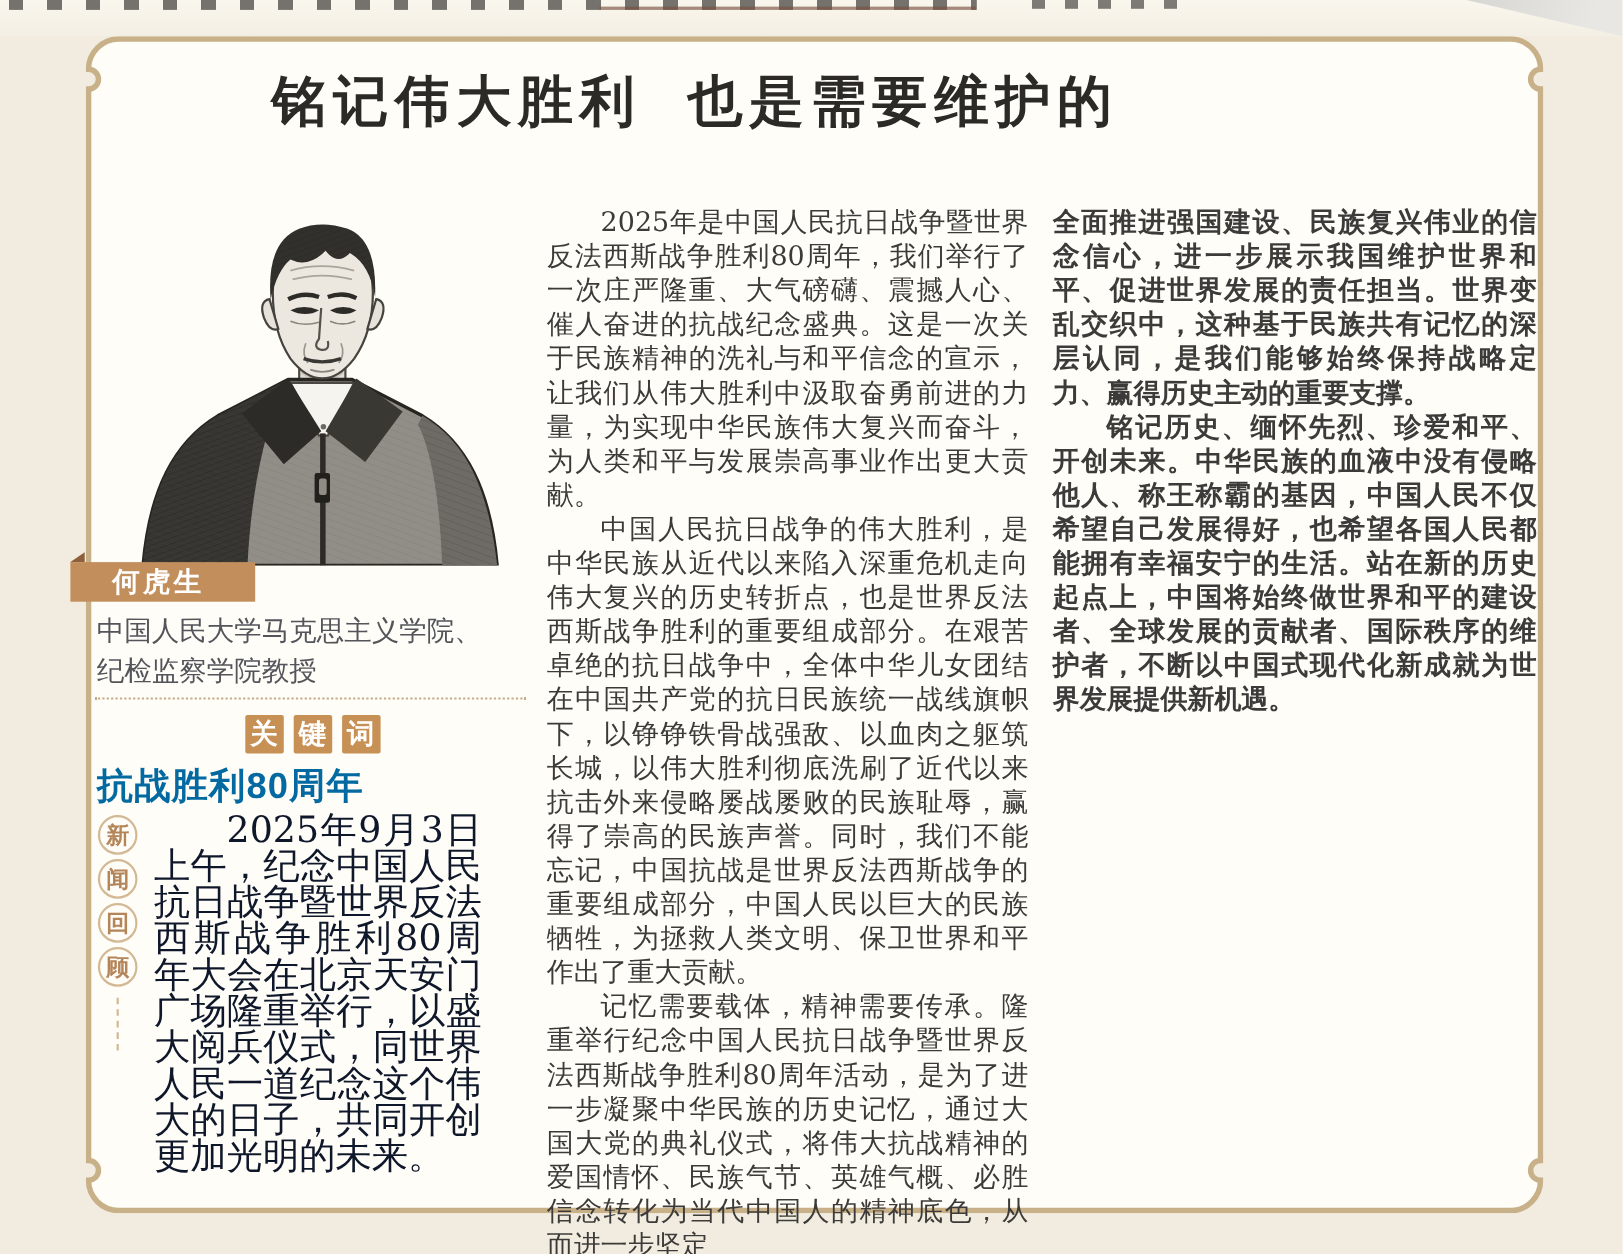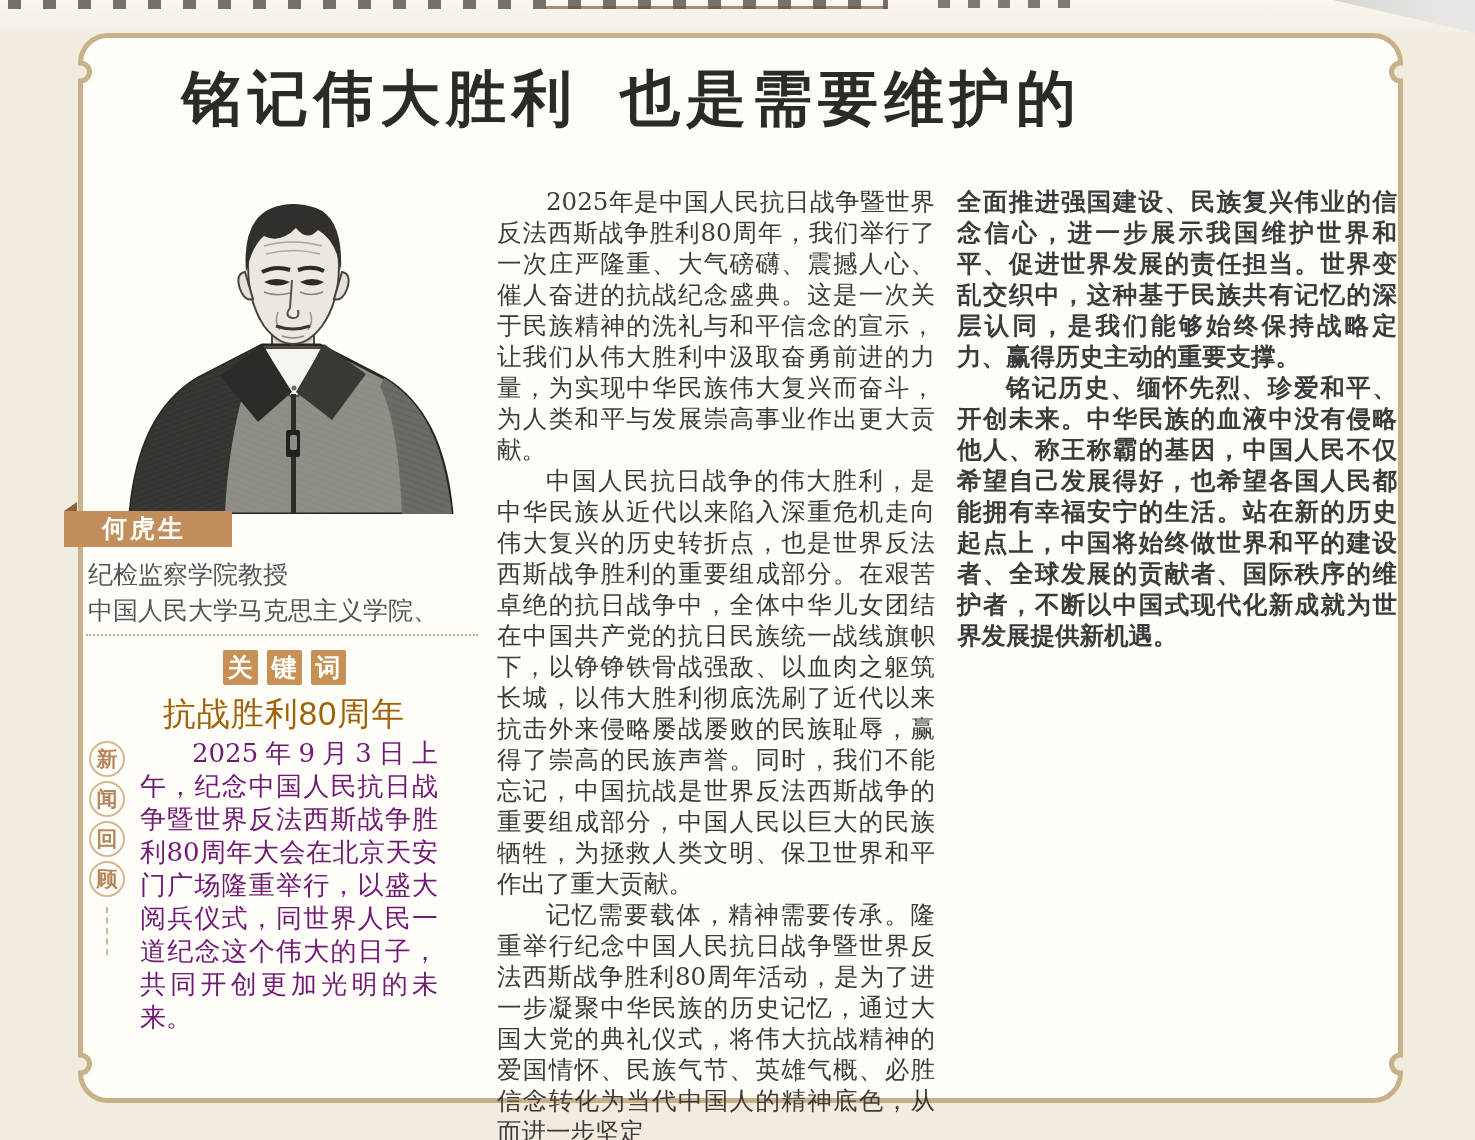--- a/index.html
+++ b/index.html
@@ -21,58 +21,58 @@
     background:linear-gradient(105deg,#d6d6d2 0%,#e8e7e3 80%);
     clip-path:polygon(0 0,100% 0,100% 100%); }
 
   
   .frame-svg { position:absolute; left:78px; top:33px; }
 
   
   .headline { position:absolute; left:78px; top:60px; width:1108px;
     display:flex; justify-content:center; gap:42px;
     font-family:"Liberation Serif","DejaVu Serif",serif; font-weight:700;
-    font-size:60px; letter-spacing:6px; color:#2c2a27; line-height:1.3; }
+    font-size:50px; letter-spacing:6px; color:#2c2a27; line-height:1.3; }
 
   
   .portrait { position:absolute; left:112px; top:180px; width:358px; height:334px; }
 
   .badge { position:absolute; left:64px; top:511px; width:168px; height:36px;
     background:#c28e5c; color:#ffffff;
-    font-family:Liberation Serif, serif; font-weight:700; font-size:25px;
+    font-family:Liberation Sans, sans-serif; font-weight:700; font-size:25px;
     line-height:36px; letter-spacing:3px; padding-left:38px; box-sizing:border-box; }
   .badge-fold { position:absolute; left:64px; top:502px; width:0; height:0;
     border-bottom:9px solid #8d5f3a; border-left:13px solid transparent; }
 
   .affiliation { position:absolute; left:88px; top:556px; width:392px;
     font-family:"Liberation Sans",sans-serif; font-size:25px; line-height:36px;
     color:#53555a; }
 
   .dotted-sep { position:absolute; left:86px; top:634px; width:392px;
     border-top:2px dotted #c3ad89; }
 
   .kw-row { position:absolute; left:88px; top:650px; width:392px;
     display:flex; justify-content:center; gap:9px; }
   .kw-box { width:35px; height:35px; background:#c79055; color:#fff;
     font-family:"Liberation Sans",sans-serif; font-weight:700; font-size:25px;
     line-height:35px; text-align:center; border-radius:2px; }
 
   .kw-phrase { position:absolute; left:88px; top:692px; width:392px;
-    text-align:center; font-family:"Liberation Sans",sans-serif; font-weight:400;
-    font-size:33px; color:#a16207; letter-spacing:1px; }
+    font-family:"Liberation Sans",sans-serif; font-weight:700;
+    font-size:33px; color:#0369a1; letter-spacing:1px; }
 
   .review-labels { position:absolute; left:88px; top:741px; width:38px;
     display:flex; flex-direction:column; align-items:center; gap:4px; }
   .review-circle { width:32px; height:32px; border:2px solid #d3b894; border-radius:50%;
     color:#b5855a; font-weight:700; font-size:21px; line-height:32px; text-align:center;
     background:#fffdf8; font-family:"DejaVu Serif",serif; }
   .review-dash { width:0; height:48px; border-left:2px dashed #d3b894; margin-top:6px; }
 
   .review-text { position:absolute; left:140px; top:737px; width:298px;
-    font-size:26px; line-height:33px; color:#701a75; text-align:justify;
+    font-size:33px; line-height:33px; color:#0f172a; text-align:justify;
     text-indent:2em; }
 
   
   .col { position:absolute; top:186px; font-size:24.5px; line-height:31px;
     color:#3c3b39; text-align:justify; }
   .col p { margin:0; text-indent:2em; }
   .col-mid { left:497px; width:438px; }
   .col-right { left:957px; width:440px;font-weight:bold; }
   .col-right p.cont { text-indent:0; }
 </style>
@@ -162,22 +162,22 @@
     <path d="M164 146 q17 6 34 0" stroke="#3a3833" stroke-width="3" fill="none"></path>
     <path d="M170 156 q11 4 22 0" stroke="#8b867d" stroke-width="1.5" fill="none"></path>
   </svg>
 
   <div class="badge-fold"></div>
   <div class="badge">
     <span>何虎生</span>
   </div>
 
   <div class="affiliation">
+    <div>中国人民大学马克思主义学院、</div>
     <div>纪检监察学院教授</div>
-    <div>中国人民大学马克思主义学院、</div>
   </div>
 
   <div class="dotted-sep"></div>
 
   <div class="kw-row">
     <span class="kw-box">关</span>
     <span class="kw-box">键</span>
     <span class="kw-box">词</span>
   </div>
   <div class="kw-phrase">抗战胜利80周年</div>

